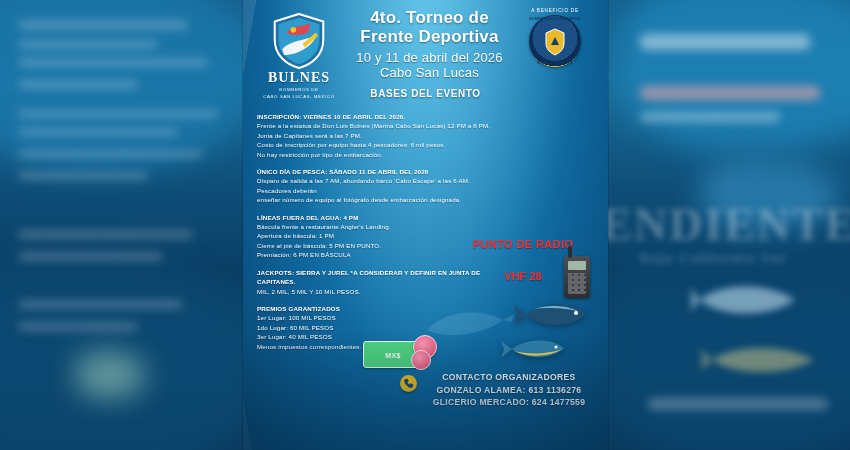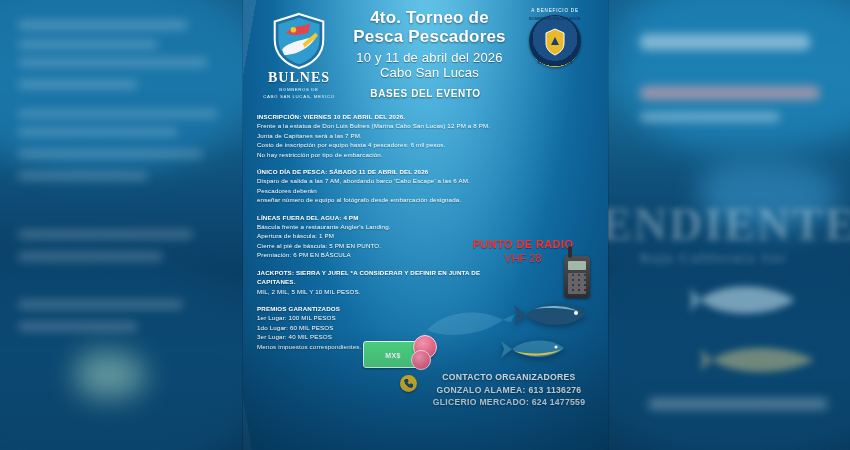--- a/index.html
+++ b/index.html
@@ -207,22 +207,22 @@
     color: #ff2e2e;
   }
   .radio .r1 {
     font-size: 11px;
     font-weight: bold;
     letter-spacing: .4px;
     text-shadow: 0 1px 1px rgba(0,0,0,.35);
   }
   .radio .r2 {
     font-size: 11px;
-    font-weight: normal;
-    margin-top: 2px;
+    font-weight: bold;
+    margin-top: 20px;
     text-shadow: 0 1px 1px rgba(0,0,0,.35);
   }
   .walkie {
     position: absolute;
     right: 18px;
     top: 256px;
     width: 26px; height: 42px;
     border-radius: 4px;
     background: linear-gradient(180deg,#4e4e52 0%, #2d2d31 100%);
     box-shadow: 0 1px 3px rgba(0,0,0,.5);
@@ -409,21 +409,21 @@
               <path d="M34 34 L48 22 L50 26 L36 38 Z" fill="#f6c52a"></path>
             </svg>
           </div>
           <div class="brand">BULNES</div>
           <div class="brand-sub">BOMBEROS DE</div>
           <div class="brand-sub">CABO SAN LUCAS, MEXICO</div>
         </div>
 
         <div class="title-block">
           <div class="title-main">4to. Torneo de</div>
-          <div class="title-main">Pesca Pescadores</div>
+          <div class="title-main">Frente Deportiva</div>
           <div class="title-date">10 y 11 de abril del 2026 Cabo San Lucas</div>
         </div>
 
         <div class="logo-right">
           <div class="benef">A BENEFICIO DE</div>
           <div class="circ-logo">
             <div class="ring-text-top">BOMBEROS VOLUNTARIOS</div>
             <div class="ring-text-bot">CABO SAN LUCAS</div>
             <svg viewBox="0 0 52 52" width="52" height="52" style="position:absolute;left:0;top:0;">
               <path d="M26 14 L35 18 V28 C35 35 30 38 26 40 C22 38 17 35 17 28 V18 Z" fill="#e8b92a" stroke="#fff" stroke-width="1"></path>

